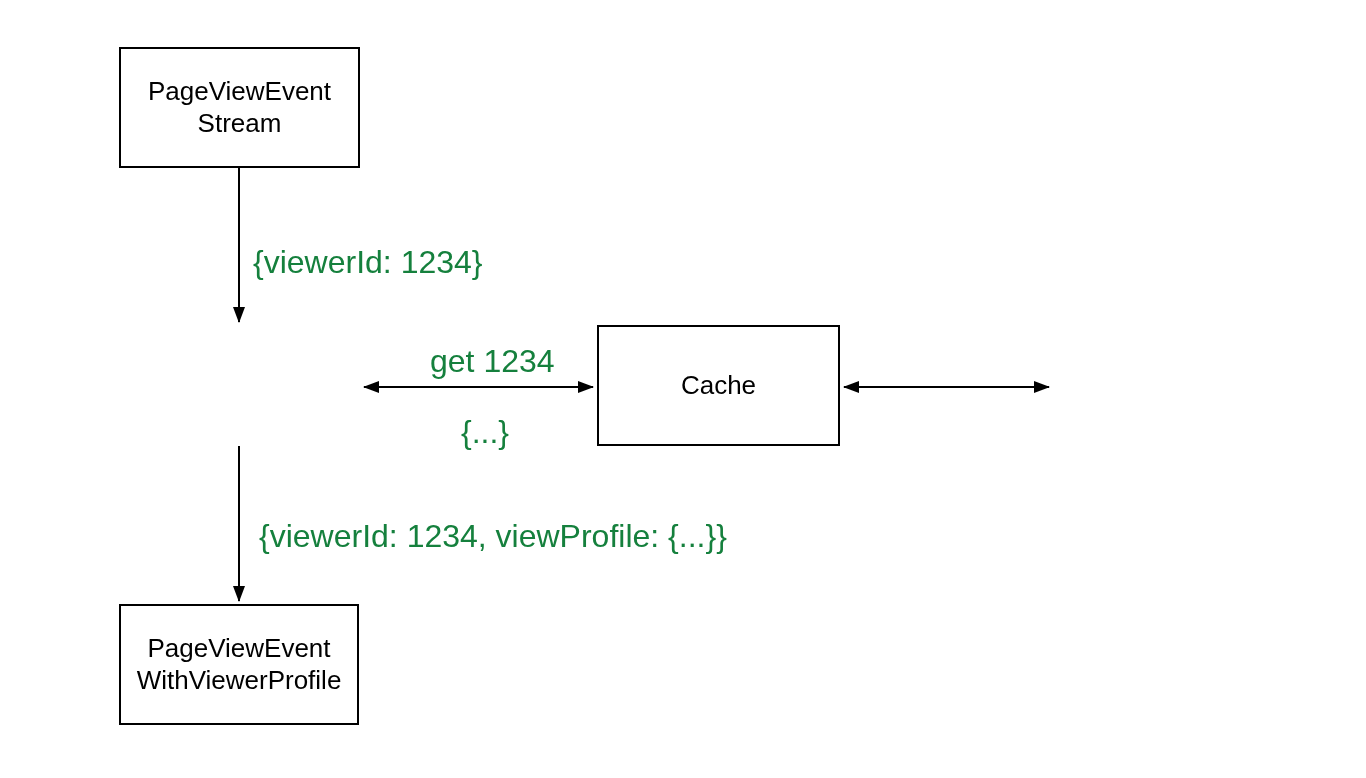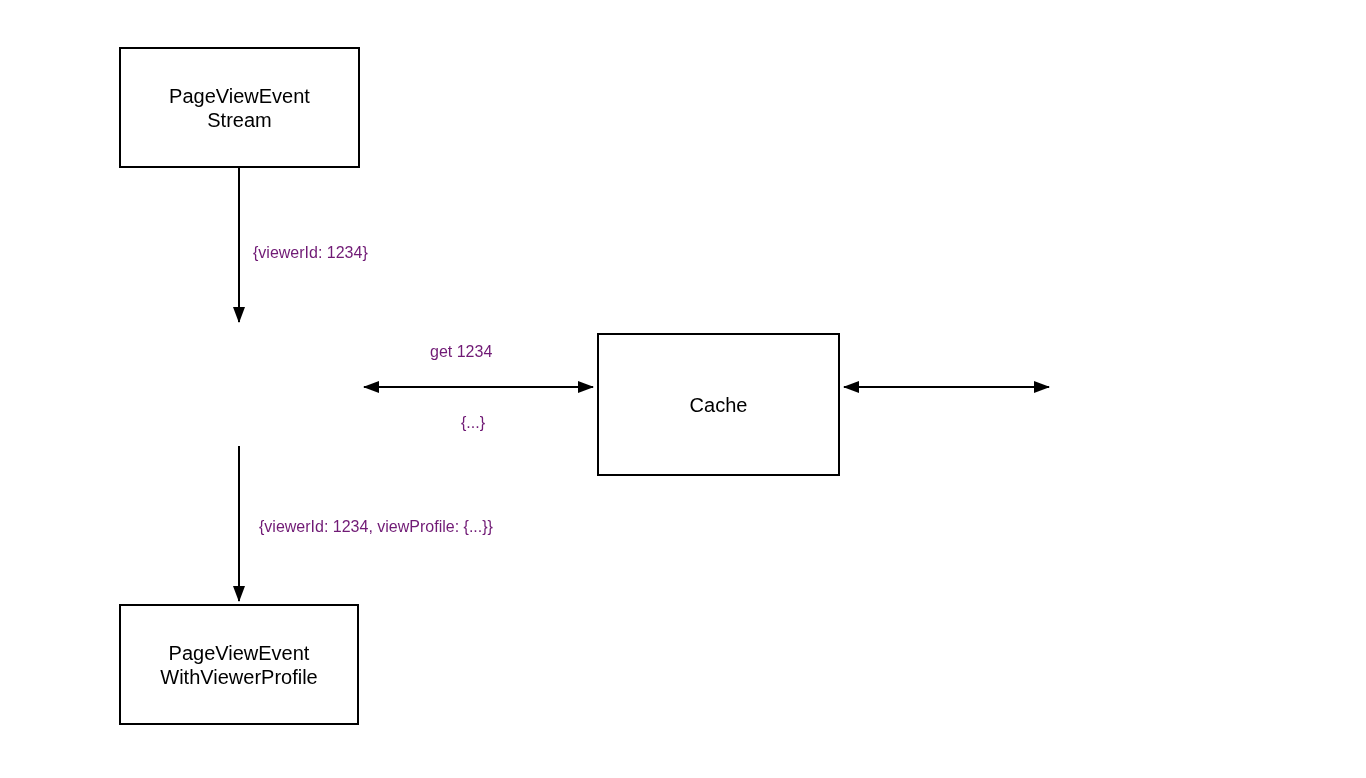--- a/index.html
+++ b/index.html
@@ -23,38 +23,38 @@
   .node {
     position: absolute;
     background: #ffffff;
     border: 2px solid #000000;
     display: flex;
     align-items: center;
     justify-content: center;
     text-align: center;
   }
   .node-label {
-    font-size: 20px;
+    font-size: 26px;
     line-height: 1.2;
     white-space: pre-line;
     color: #000000;
   }
 
   #node-0 { left: 119px; top: 47px;  width: 241px; height: 121px; }
   #node-1 { left: 119px; top: 325px; width: 241px; height: 121px; }
-  #node-2 { left: 597px; top: 325px; width: 243px; height: 143px; margin-top: 8px; }
+  #node-2 { left: 597px; top: 325px; width: 243px; height: 121px; }
   #node-3 { left: 1053px; top: 325px; width: 242px; height: 121px; }
   #node-4 { left: 119px; top: 604px; width: 240px; height: 121px; }
 
   .edge-label {
     position: absolute;
-    font-size: 16px;
+    font-size: 32px;
     line-height: 1.2;
     white-space: nowrap;
-    color: #701a75;
+    color: #15803d;
     background: #ffffff;
   }
   #edge-label-0 { left: 253px; top: 243px; }
   #edge-label-1 { left: 430px; top: 342px; }
   #edge-label-2 { left: 461px; top: 413px; }
   #edge-label-3 { left: 259px; top: 517px; }
 
   .edge-line { stroke: #000000; stroke-width: 2; }
 </style>
 </head>

